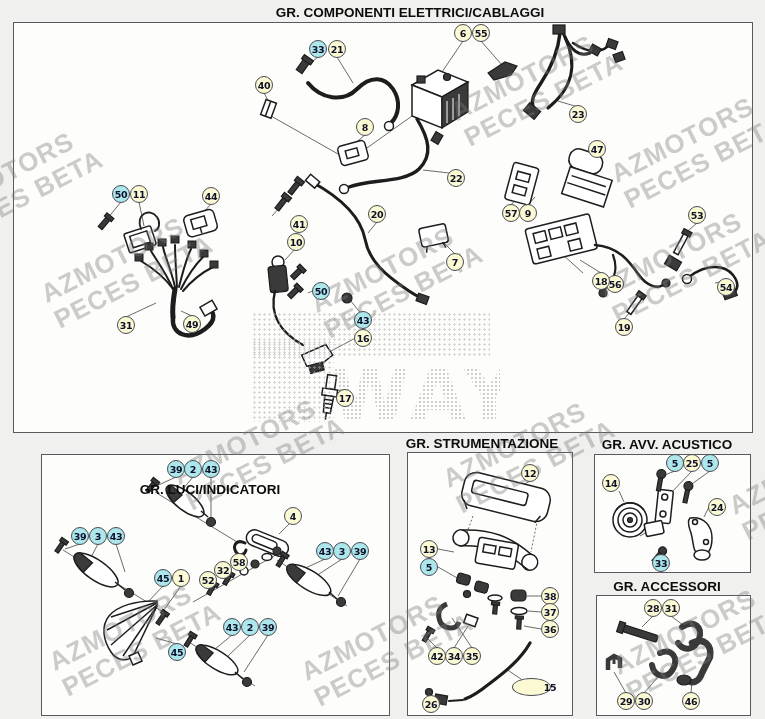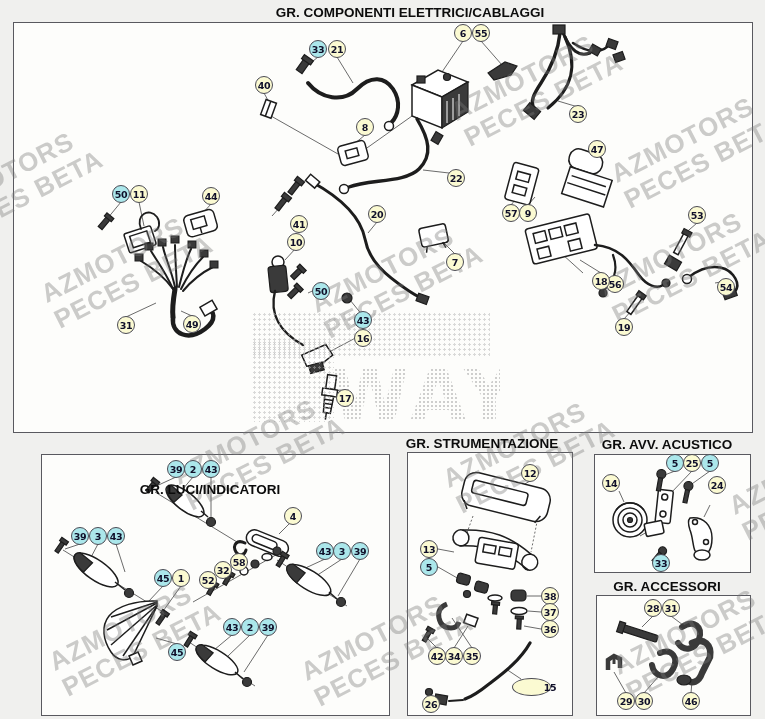--- a/index.html
+++ b/index.html
@@ -566,21 +566,21 @@
       <div class="co" style="left: 541px; top: 620px;">36</div>
       <div class="co" style="left: 428px; top: 647px;">42</div>
       <div class="co" style="left: 445px; top: 647px;">34</div>
       <div class="co" style="left: 463px; top: 647px;">35</div>
       <div class="co" style="left: 512px; top: 678px; padding-left: 37px;">15</div>
       <div class="co" style="left: 422px; top: 695px;">26</div>
       <div class="co c" style="left: 666px; top: 454px;">5</div>
       <div class="co" style="left: 683px; top: 454px;">25</div>
       <div class="co c" style="left: 701px; top: 454px;">5</div>
       <div class="co" style="left: 602px; top: 474px;">14</div>
-      <div class="co" style="left: 708px; top: 476px;">24</div>
+      <div class="co" style="left: 708px; top: 498px;">24</div>
       <div class="co c" style="left: 652px; top: 554px;">33</div>
       <div class="co" style="left: 644px; top: 599px;">28</div>
       <div class="co" style="left: 662px; top: 599px;">31</div>
       <div class="co" style="left: 617px; top: 692px;">29</div>
       <div class="co" style="left: 635px; top: 692px;">30</div>
       <div class="co" style="left: 682px; top: 692px;">46</div>
     </div>
 
   <div id="wm-layer">
       <div class="wm" style="left: -70px; top: 155px;">

